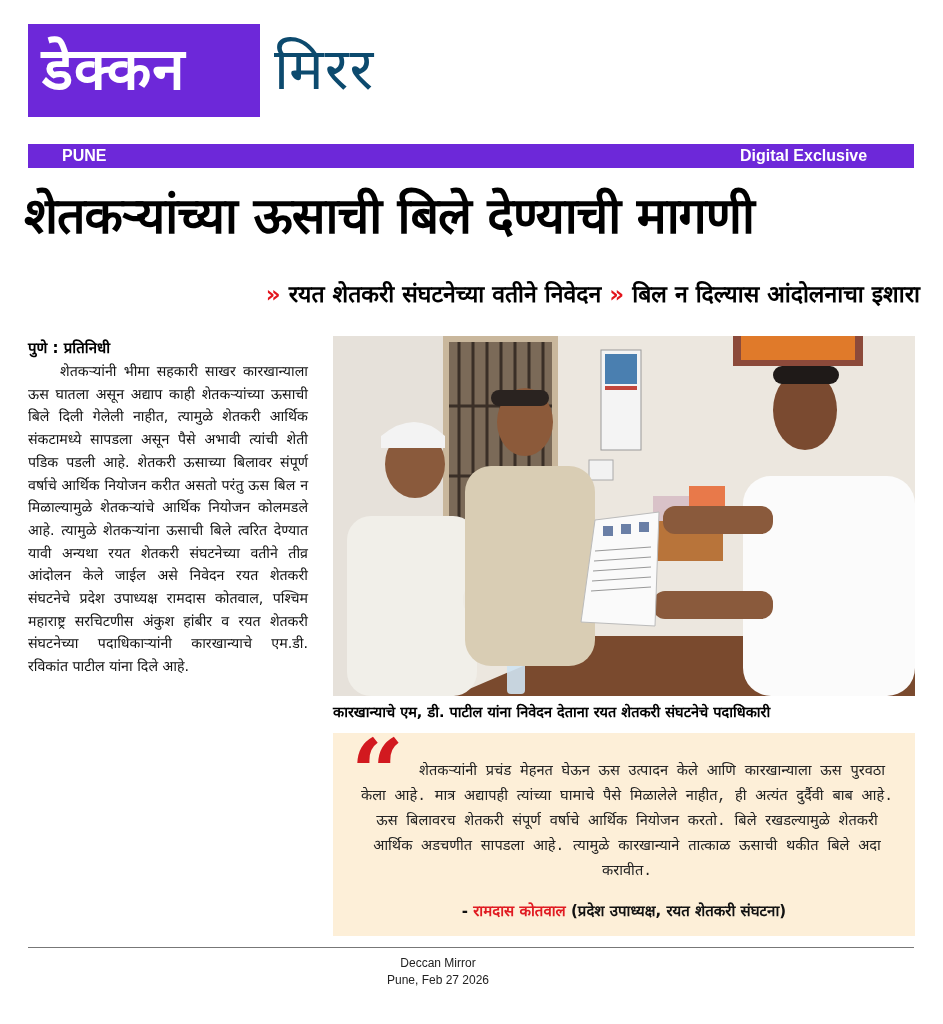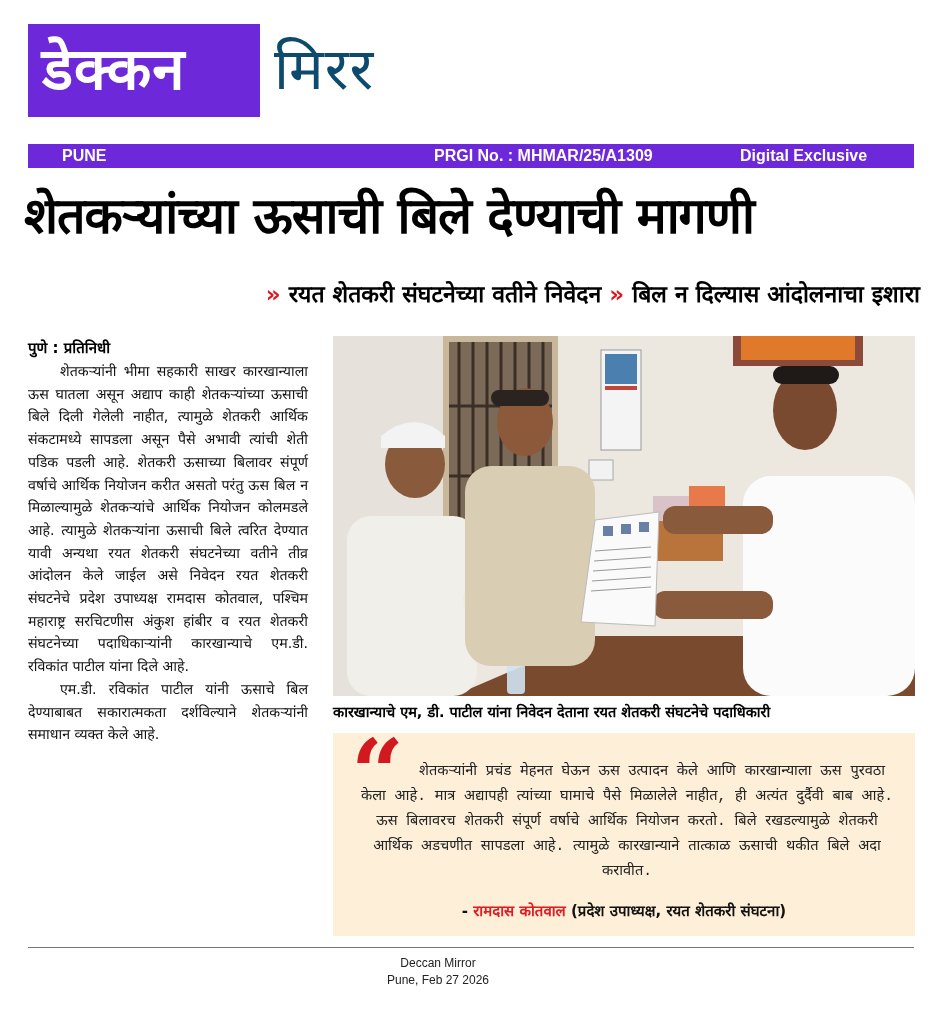--- a/index.html
+++ b/index.html
@@ -49,34 +49,32 @@
 
 <div class="masthead">
   <div class="logo-box">
     <div class="logo-word1">डेक्कन</div>
   </div>
   <div class="logo-word2">मिरर</div>
 </div>
 
 <div class="infobar">
   <span style="left:34px">PUNE</span>
-  <span style="left:406px">PRGI No. : MHMAR/25/A1309</span>
   <span style="left:712px">Digital Exclusive</span>
 </div>
 
 <div class="headline" id="headline" style="transform-origin: left top; transform: scaleX(1); width: 896px;">शेतकऱ्यांच्या ऊसाची बिले देण्याची मागणी</div>
 
 <div class="subhead" id="subhead" style="transform-origin: left top; transform: scaleX(1); width: 896px; text-align: right;">
   <span class="chev">»</span><span>रयत शेतकरी संघटनेच्या वतीने निवेदन</span><span class="chev chev2">»</span><span>बिल न दिल्यास आंदोलनाचा इशारा</span>
 </div>
 
 <div class="byline">पुणे : प्रतिनिधी</div>
 <div class="article">
   <p>शेतकऱ्यांनी भीमा सहकारी साखर कारखान्याला ऊस घातला असून अद्याप काही शेतकऱ्यांच्या ऊसाची बिले दिली गेलेली नाहीत, त्यामुळे शेतकरी आर्थिक संकटामध्ये सापडला असून पैसे अभावी त्यांची शेती पडिक पडली आहे. शेतकरी ऊसाच्या बिलावर संपूर्ण वर्षाचे आर्थिक नियोजन करीत असतो परंतु ऊस बिल न मिळाल्यामुळे शेतकऱ्यांचे आर्थिक नियोजन कोलमडले आहे. त्यामुळे शेतकऱ्यांना ऊसाची बिले त्वरित देण्यात यावी अन्यथा रयत शेतकरी संघटनेच्या वतीने तीव्र आंदोलन केले जाईल असे निवेदन रयत शेतकरी संघटनेचे प्रदेश उपाध्यक्ष रामदास कोतवाल, पश्चिम महाराष्ट्र सरचिटणीस अंकुश हांबीर व रयत शेतकरी संघटनेच्या पदाधिकाऱ्यांनी कारखान्याचे एम.डी. रविकांत पाटील यांना दिले आहे.</p>
-  <p>एम.डी. रविकांत पाटील यांनी ऊसाचे बिल देण्याबाबत सकारात्मकता दर्शविल्याने शेतकऱ्यांनी समाधान व्यक्त केले आहे.</p>
 </div>
 
 <div class="photo">
   <svg width="582" height="360" viewBox="0 0 582 360">
 
     <rect x="0" y="0" width="582" height="360" fill="#ece7df"></rect>
     <rect x="0" y="0" width="110" height="360" fill="#e6e1da"></rect>
 
     <rect x="110" y="0" width="115" height="230" fill="#c9b79c"></rect>
     <rect x="116" y="6" width="103" height="218" fill="#7b6a58"></rect>

